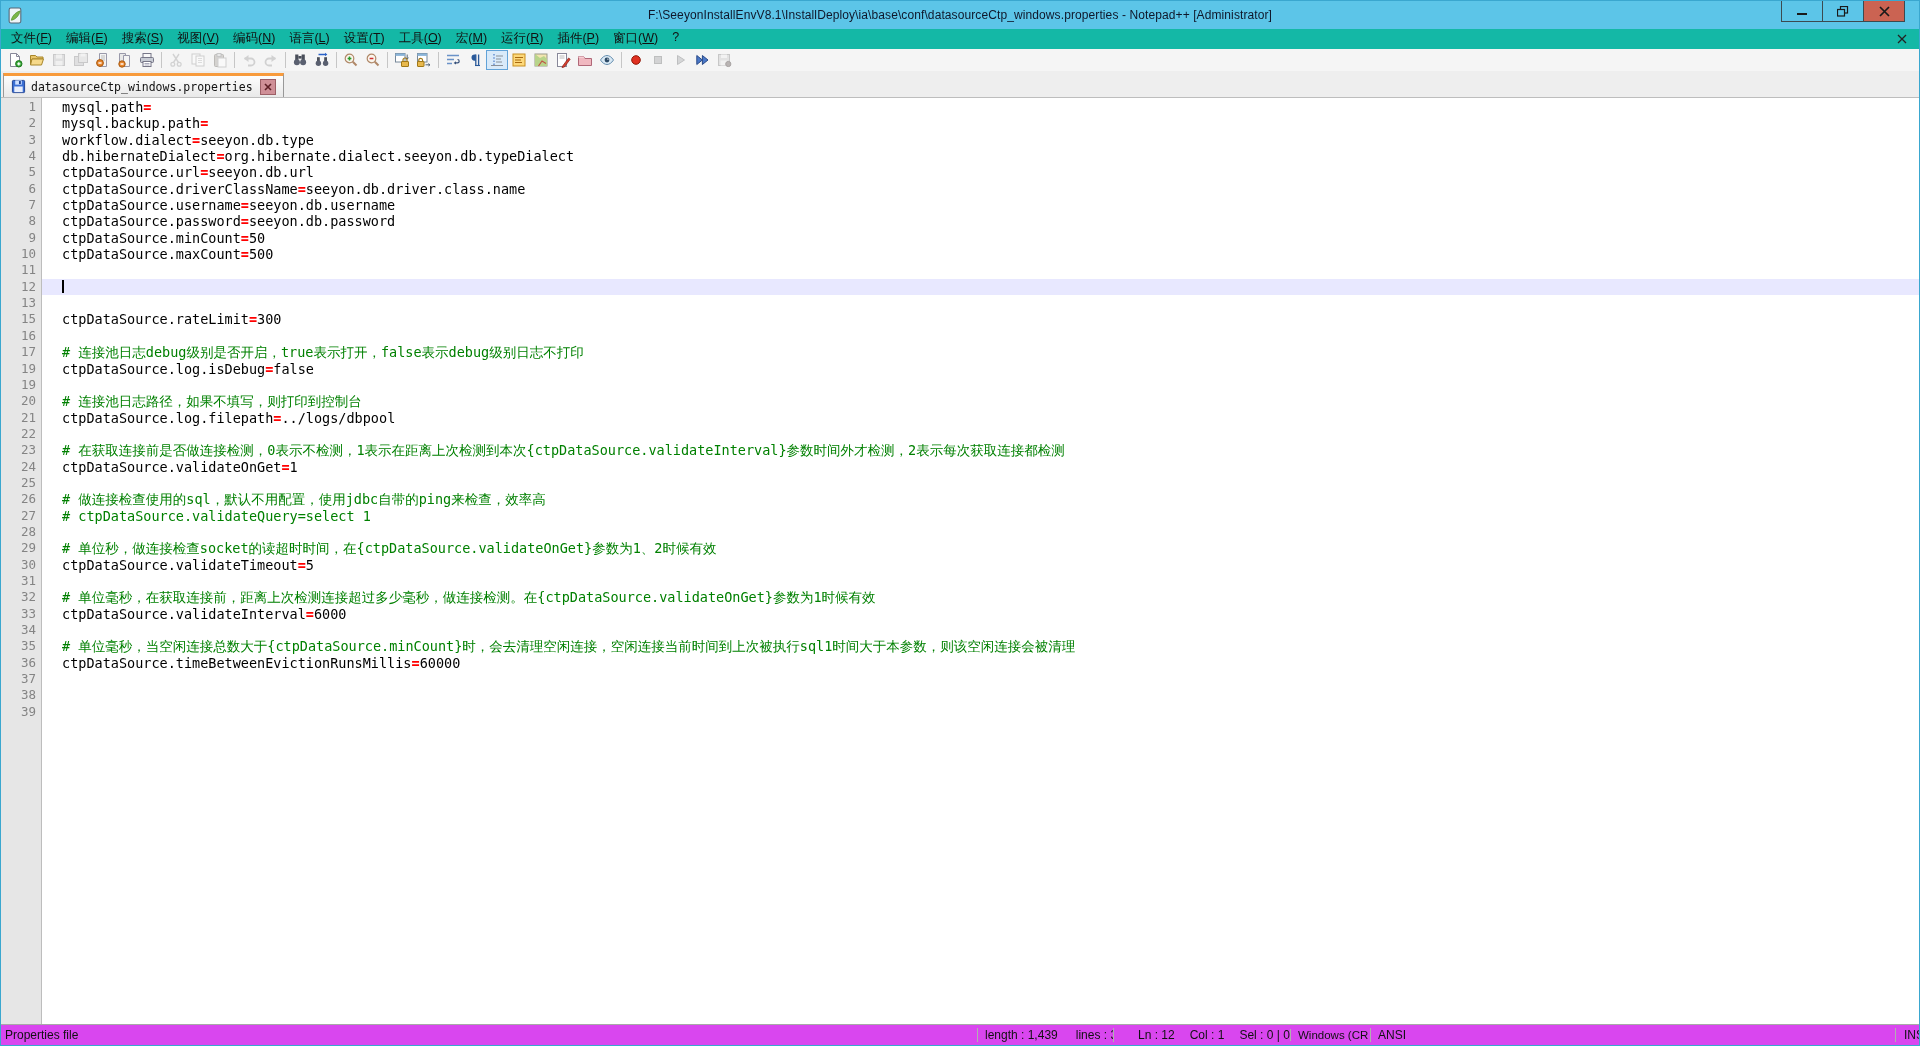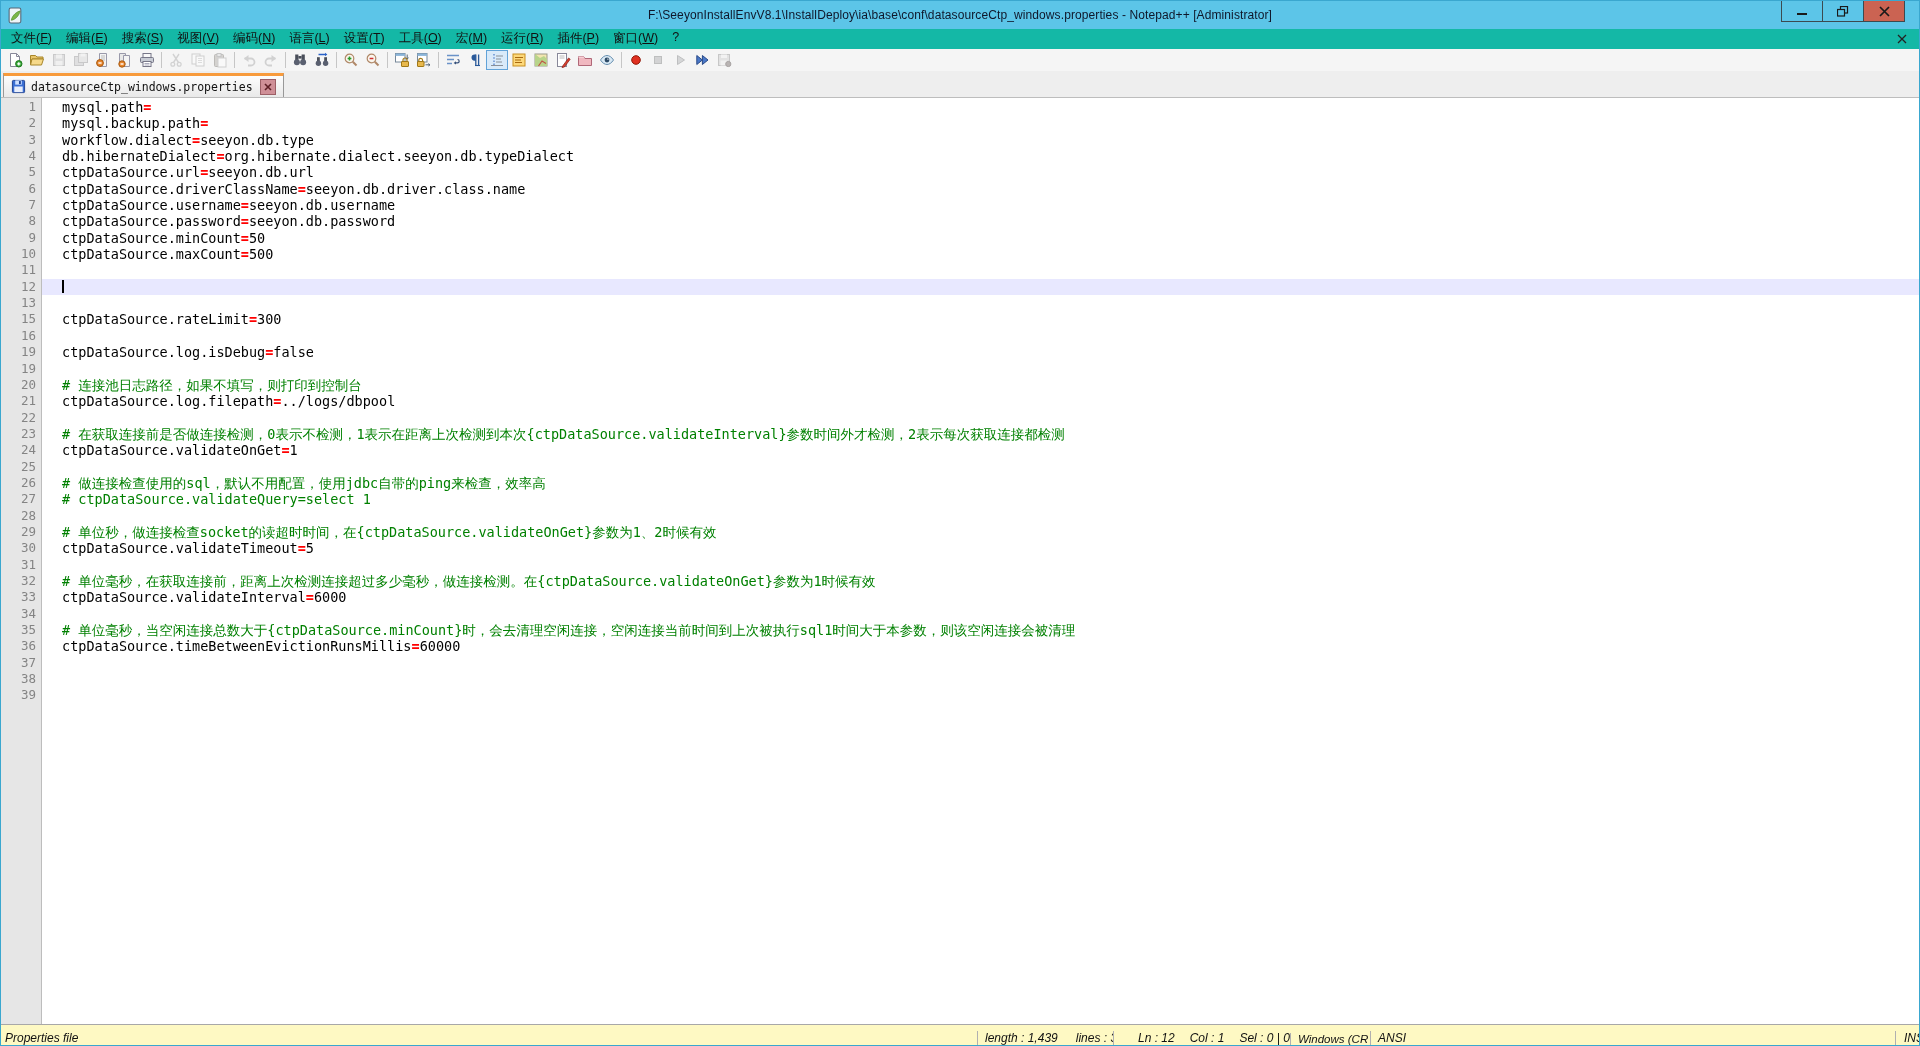--- a/index.html
+++ b/index.html
@@ -38,21 +38,21 @@
   .line{display:flex;height:16.35px;white-space:pre;align-items:center;}
   .ln{width:35px;flex:none;text-align:right;padding-right:6px;color:#848484;font-size:12.5px;}
   .code{flex:1;padding-left:20px;color:#000;height:100%;display:flex;align-items:center;white-space:pre;}
   .line.current .code{background:#e8e8ff;}
   .eq{color:#ff0000;font-weight:bold;}
   .comment{color:#008000;}
   .caret{display:inline-block;width:2px;height:13px;background:#000;margin-right:-2px;animation:blink 1s step-end infinite;}
   @keyframes blink{50%{opacity:0;}}
 
   
-  .statusbar{height:20px;flex:none;background:#fef9c3;border-top:1px solid #a8a8a8;display:flex;align-items:flex-end;font-size:12px;color:#111;font-style:italic;}
+  .statusbar{height:20px;flex:none;background:#d946ef;border-top:1px solid #a8a8a8;display:flex;align-items:center;font-size:12px;color:#111;}
   .sb{display:flex;align-items:center;box-sizing:border-box;white-space:nowrap;overflow:hidden;}
   .sb + .sb{border-left:1px solid #b0b0b0;}
   .sb-doctype{width:976px;padding-left:4px;}
   .sb-size{width:136px;padding-left:7px;gap:18px;}
   .sb-pos{width:177px;padding-left:24px;gap:15px;}
   .sb-eol{width:80px;padding-left:7px;font-size:11.5px;}
   .sb-enc{flex:1;padding-left:7px;}
   .sb-ins{width:24px;padding-left:8px;}
 </style>
 </head>
@@ -370,20 +370,21 @@
         <div class="line"><div class="ln">6</div><div class="code"><span>ctpDataSource.driverClassName</span><span class="eq">=</span><span>seeyon.db.driver.class.name</span></div></div>
         <div class="line"><div class="ln">7</div><div class="code"><span>ctpDataSource.username</span><span class="eq">=</span><span>seeyon.db.username</span></div></div>
         <div class="line"><div class="ln">8</div><div class="code"><span>ctpDataSource.password</span><span class="eq">=</span><span>seeyon.db.password</span></div></div>
         <div class="line"><div class="ln">9</div><div class="code"><span>ctpDataSource.minCount</span><span class="eq">=</span><span>50</span></div></div>
         <div class="line"><div class="ln">10</div><div class="code"><span>ctpDataSource.maxCount</span><span class="eq">=</span><span>500</span></div></div>
         <div class="line"><div class="ln">11</div><div class="code"></div></div>
         <div class="line current"><div class="ln">12</div><div class="code"><span class="caret"></span></div></div>
         <div class="line"><div class="ln">13</div><div class="code"></div></div>
         <div class="line"><div class="ln">15</div><div class="code"><span>ctpDataSource.rateLimit</span><span class="eq">=</span><span>300</span></div></div>
         <div class="line"><div class="ln">16</div><div class="code"></div></div>
+        <div class="line"><div class="ln">17</div><div class="code"><span class="comment"># 连接池日志debug级别是否开启，true表示打开，false表示debug级别日志不打印</span></div></div>
         <div class="line"><div class="ln">19</div><div class="code"><span>ctpDataSource.log.isDebug</span><span class="eq">=</span><span>false</span></div></div>
         <div class="line"><div class="ln">19</div><div class="code"></div></div>
         <div class="line"><div class="ln">20</div><div class="code"><span class="comment"># 连接池日志路径，如果不填写，则打印到控制台</span></div></div>
         <div class="line"><div class="ln">21</div><div class="code"><span>ctpDataSource.log.filepath</span><span class="eq">=</span><span>../logs/dbpool</span></div></div>
         <div class="line"><div class="ln">22</div><div class="code"></div></div>
         <div class="line"><div class="ln">23</div><div class="code"><span class="comment"># 在获取连接前是否做连接检测，0表示不检测，1表示在距离上次检测到本次{ctpDataSource.validateInterval}参数时间外才检测，2表示每次获取连接都检测</span></div></div>
         <div class="line"><div class="ln">24</div><div class="code"><span>ctpDataSource.validateOnGet</span><span class="eq">=</span><span>1</span></div></div>
         <div class="line"><div class="ln">25</div><div class="code"></div></div>
         <div class="line"><div class="ln">26</div><div class="code"><span class="comment"># 做连接检查使用的sql，默认不用配置，使用jdbc自带的ping来检查，效率高</span></div></div>
         <div class="line"><div class="ln">27</div><div class="code"><span class="comment"># ctpDataSource.validateQuery=select 1</span></div></div>

